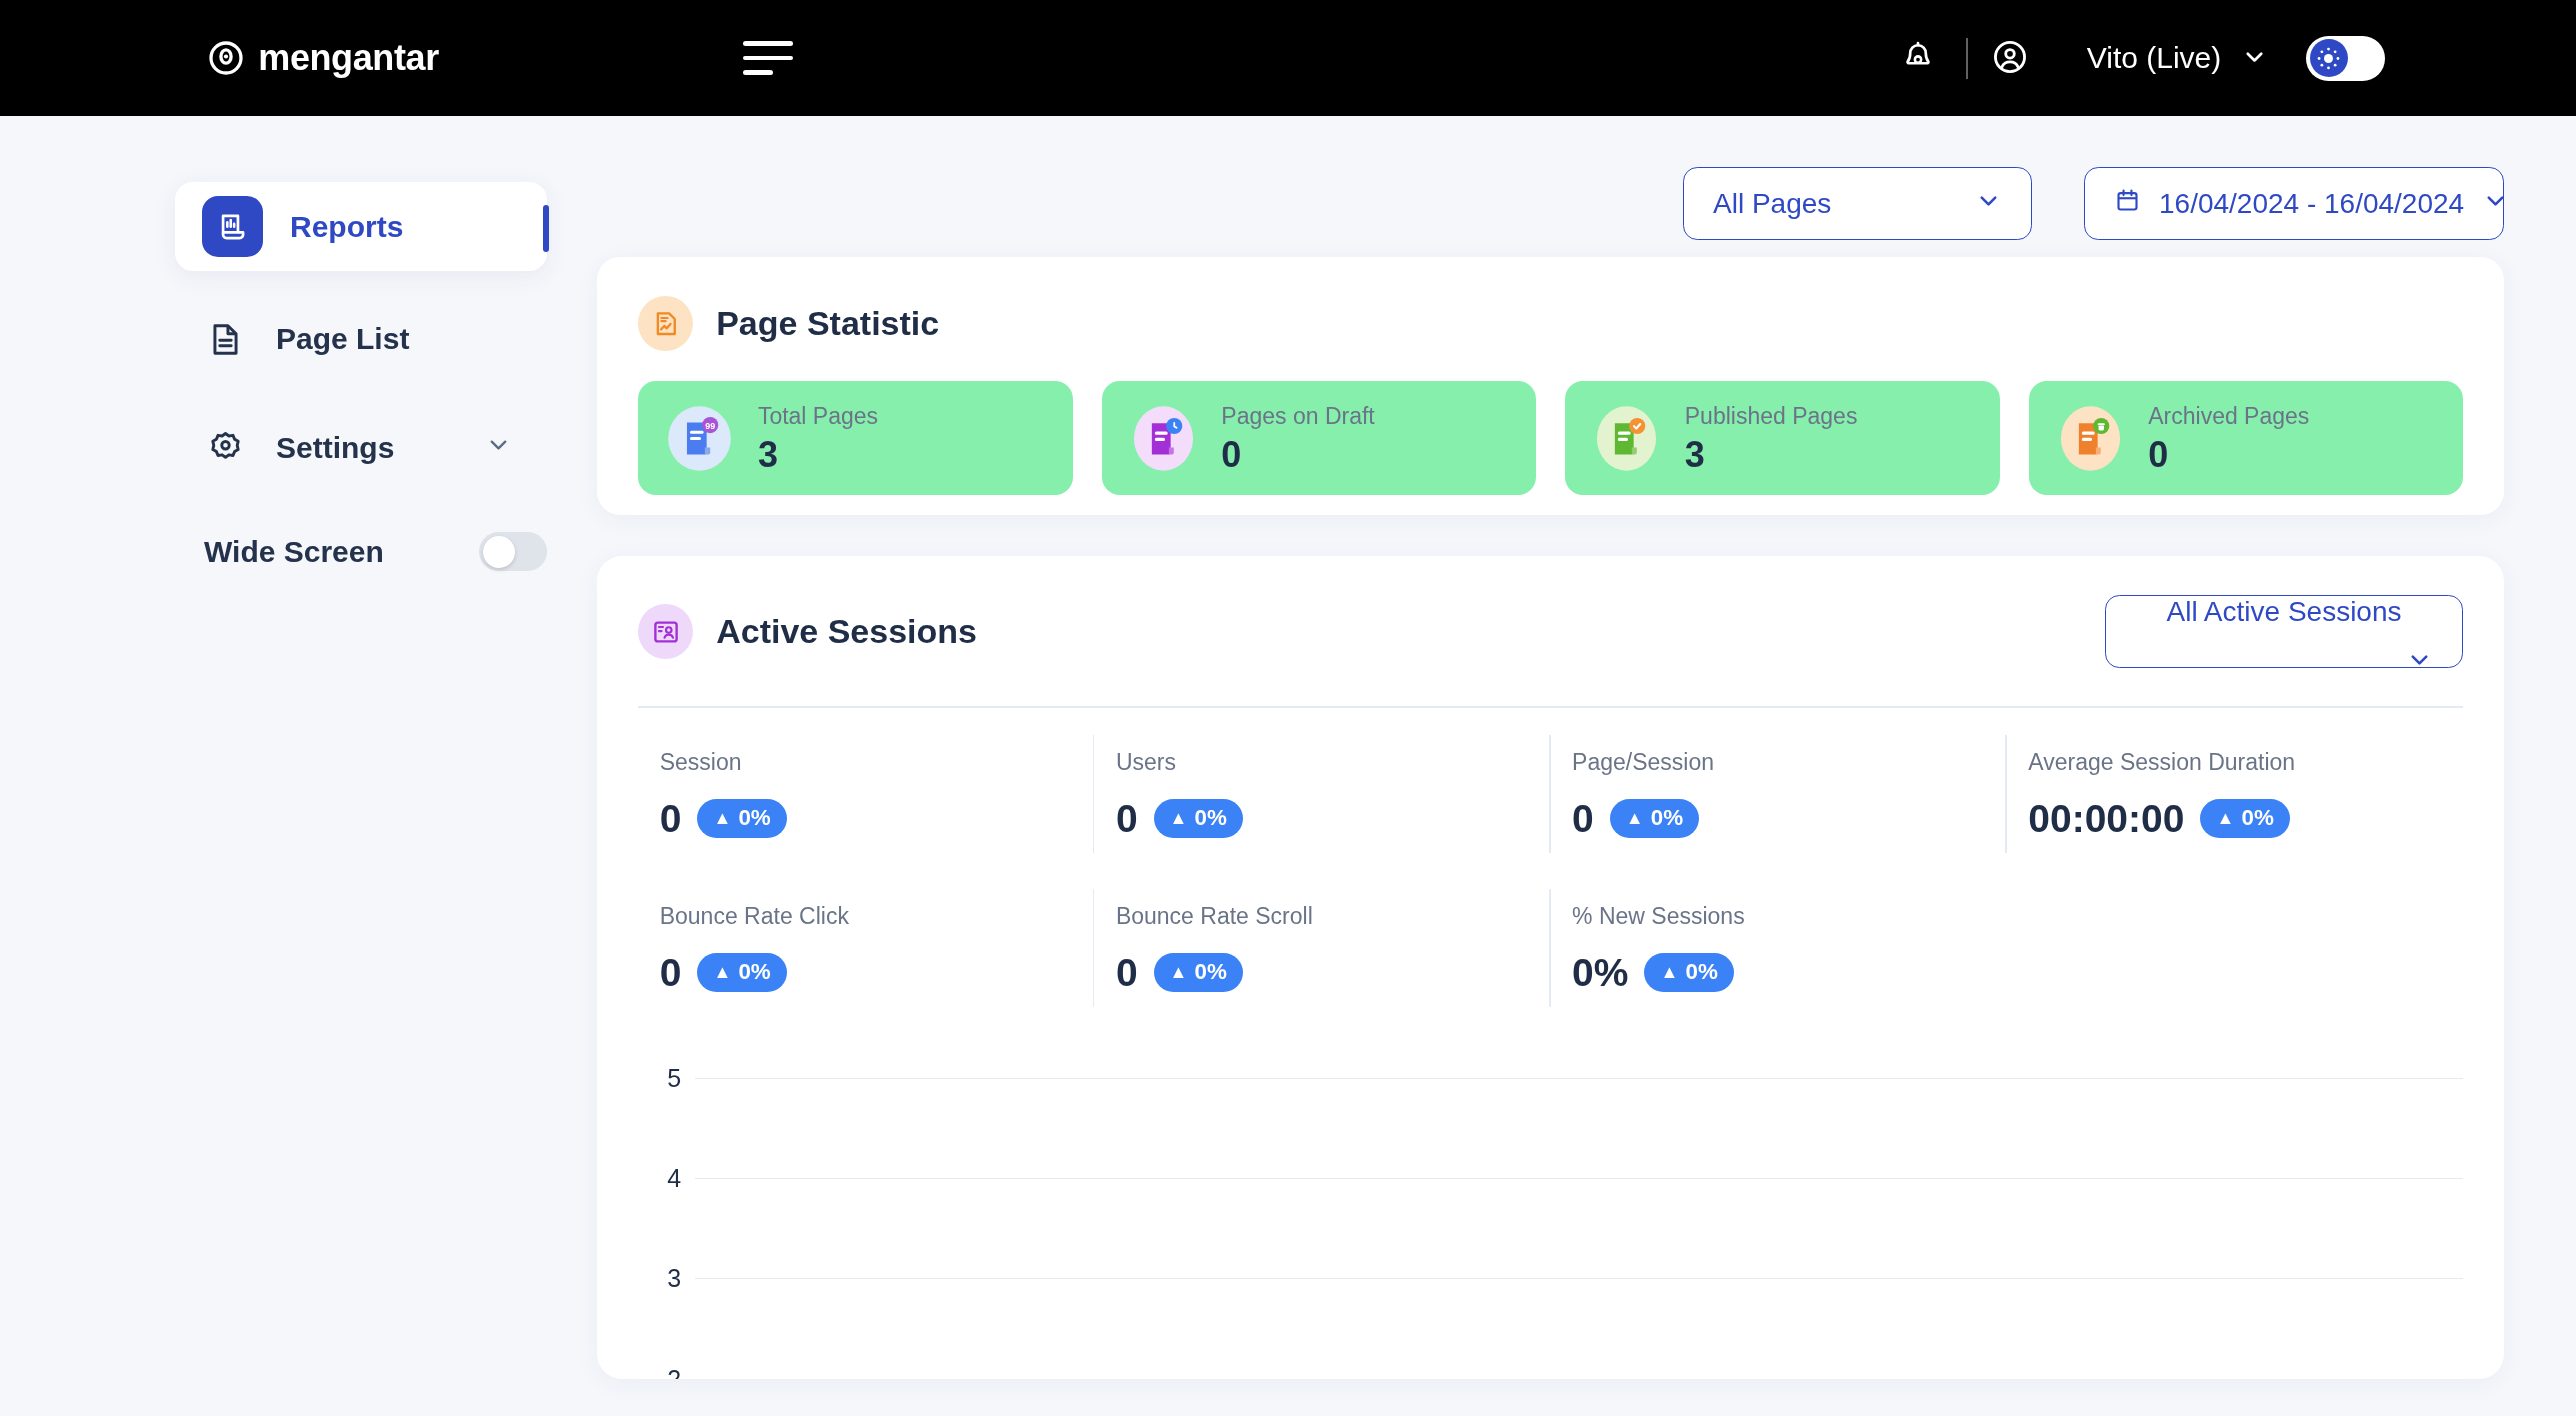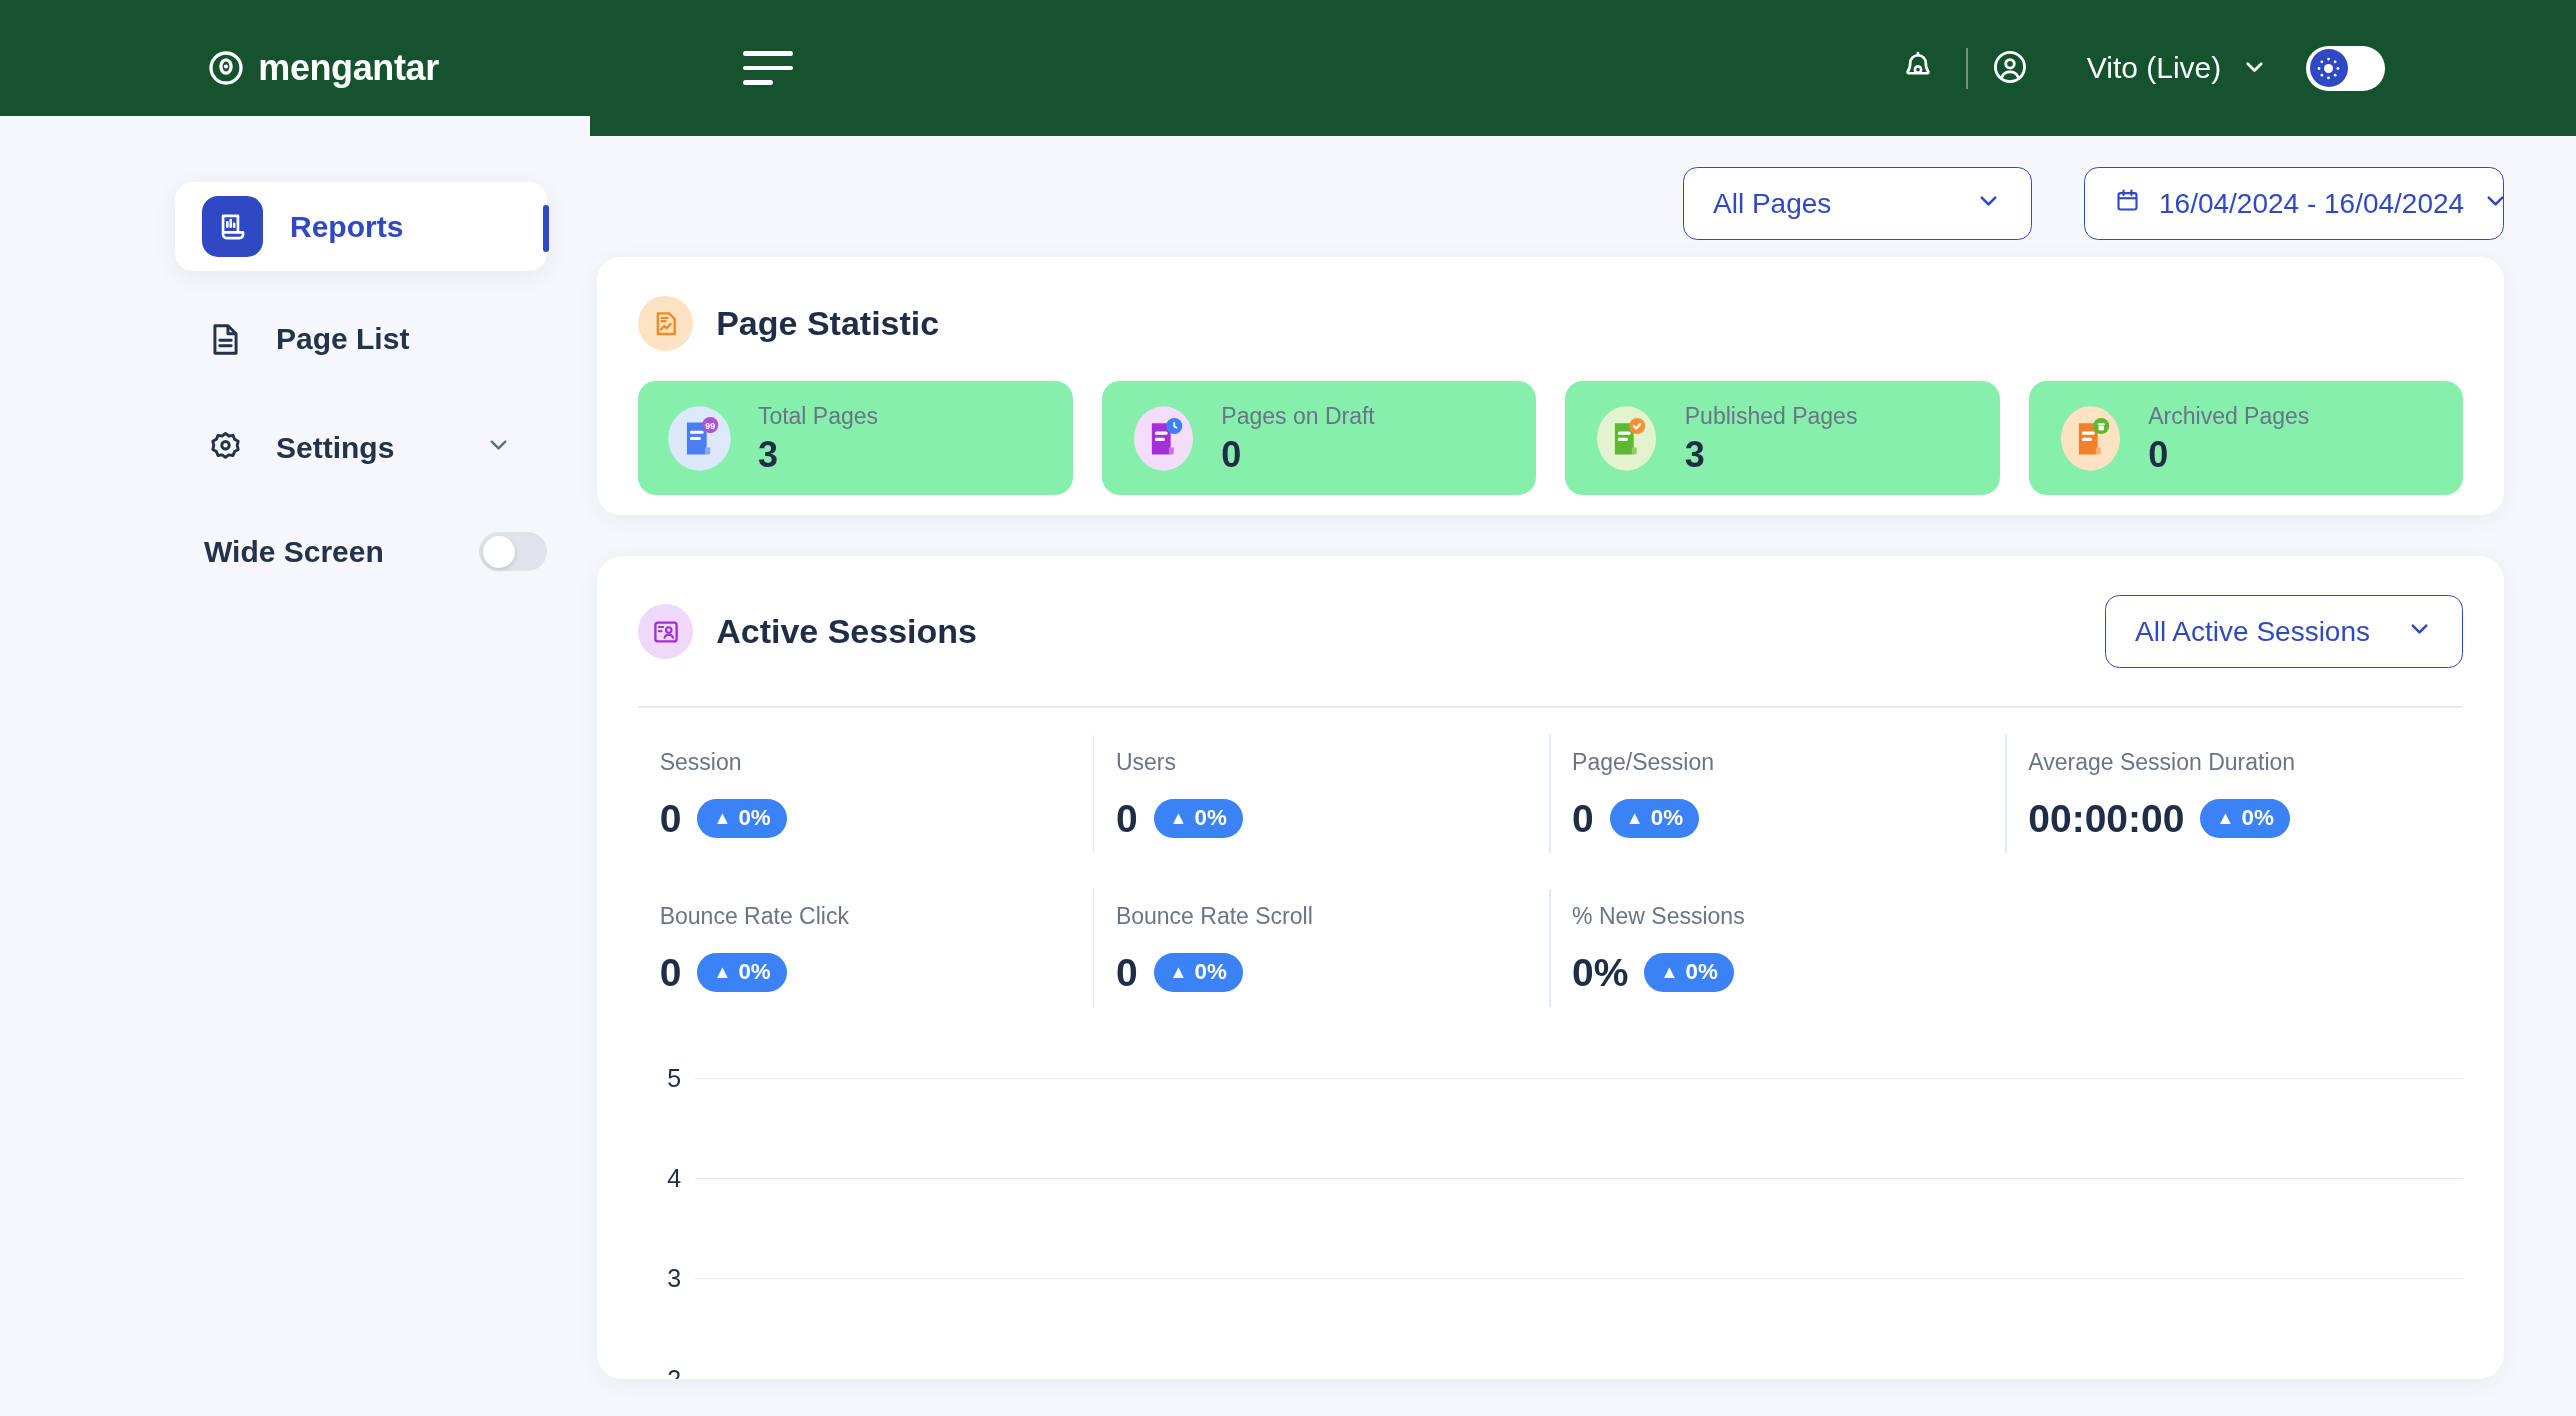--- a/index.html
+++ b/index.html
@@ -6,22 +6,22 @@
   html, body {
     width: 2576px; height: 1417px;
     background: #f5f7fb;
     font-family: "Liberation Sans", sans-serif;
     overflow: hidden;
   }
 
   
   .topbar {
     position: absolute; top: 0; left: 0;
-    width: 2576px; height: 136px;
-    background: #14532d;
+    width: 2576px; height: 116px;
+    background: #000000;
     display: flex; align-items: center;
   }
   .brand { display: flex; align-items: center; gap: 14.3px; margin-left: 208px; }
   .brand-mark { width: 36px; height: 36px; flex: 0 0 auto; }
   .brand-text { color: #ffffff; font-size: 36px; font-weight: 700; letter-spacing: -0.4px; }
   .hamburger {
     margin-left: 304px; width: 50px; height: 39px;
     display: flex; flex-direction: column; justify-content: center; gap: 9.8px;
     cursor: pointer;
   }
@@ -157,21 +157,21 @@
     display: flex; align-items: center; padding-left: 23px; gap: 19.7px;
   }
   .stat-ico { width: 77px; height: 77px; flex: 0 0 auto; position: relative; }
   .stat-meta { display: flex; flex-direction: column; justify-content: center; }
   .stat-label { font-size: 23px; color: #6a7488; margin-bottom: 7.2px; }
   .stat-value { font-size: 36px; font-weight: 700; color: #1f2d47; line-height: 1; }
 
   
   #active-sessions-card { margin-top: 41px; height: 823px; position: relative; overflow: hidden; border-radius: 25px; }
   .as-head { display: flex; align-items: center; padding: 39px 41px 0 41px; }
-  .as-select { margin-left: auto; }
+  .as-select { margin-left: auto; flex-direction: column; }
   .as-divider { height: 1.8px; background: #e4e9f3; margin: 38px 41px 0 41px; }
 
   .metrics-grid {
     display: grid; grid-template-columns: repeat(4, 1fr);
     padding: 0 41px; margin-top: 9px;
   }
   .metric {
     height: 154px; padding: 32px 0 0 21.5px; position: relative;
   }
   .metric.bordered::after {

